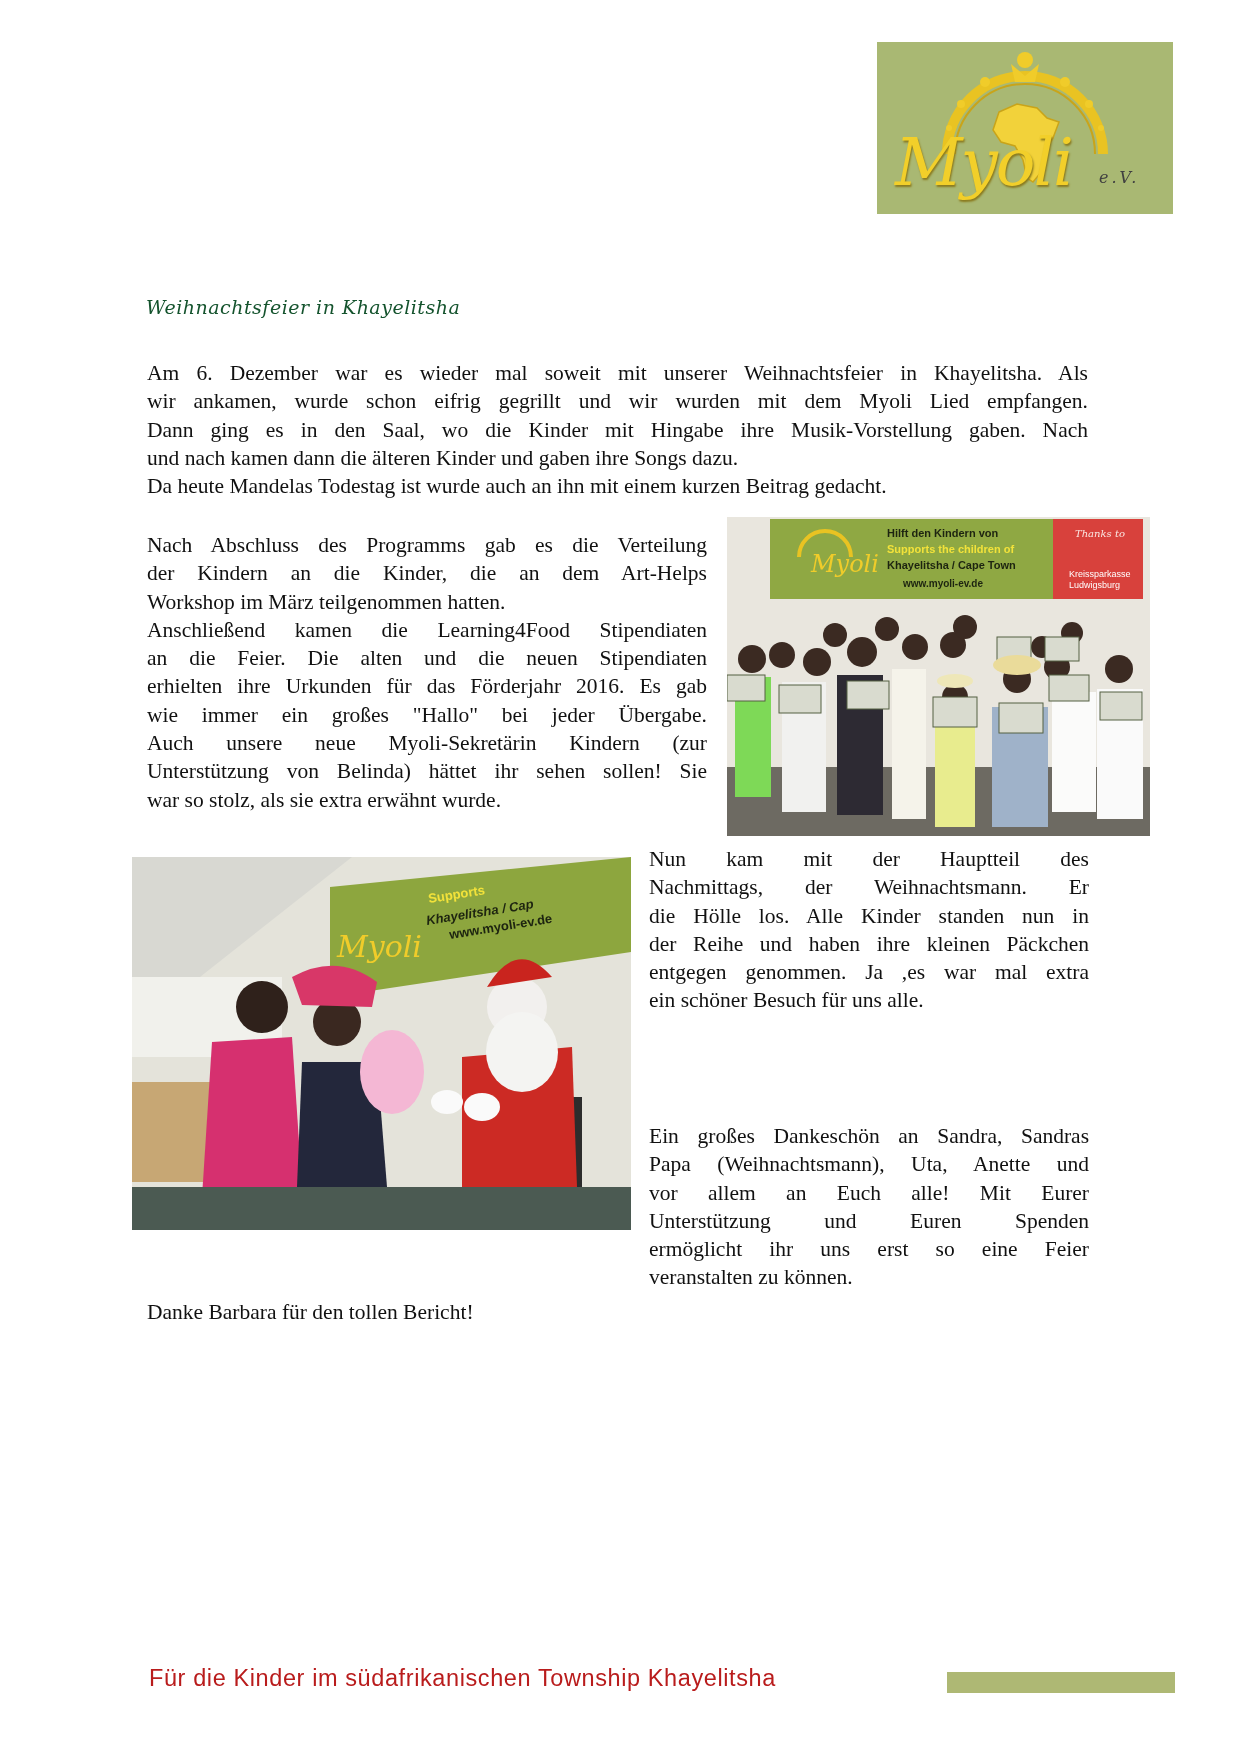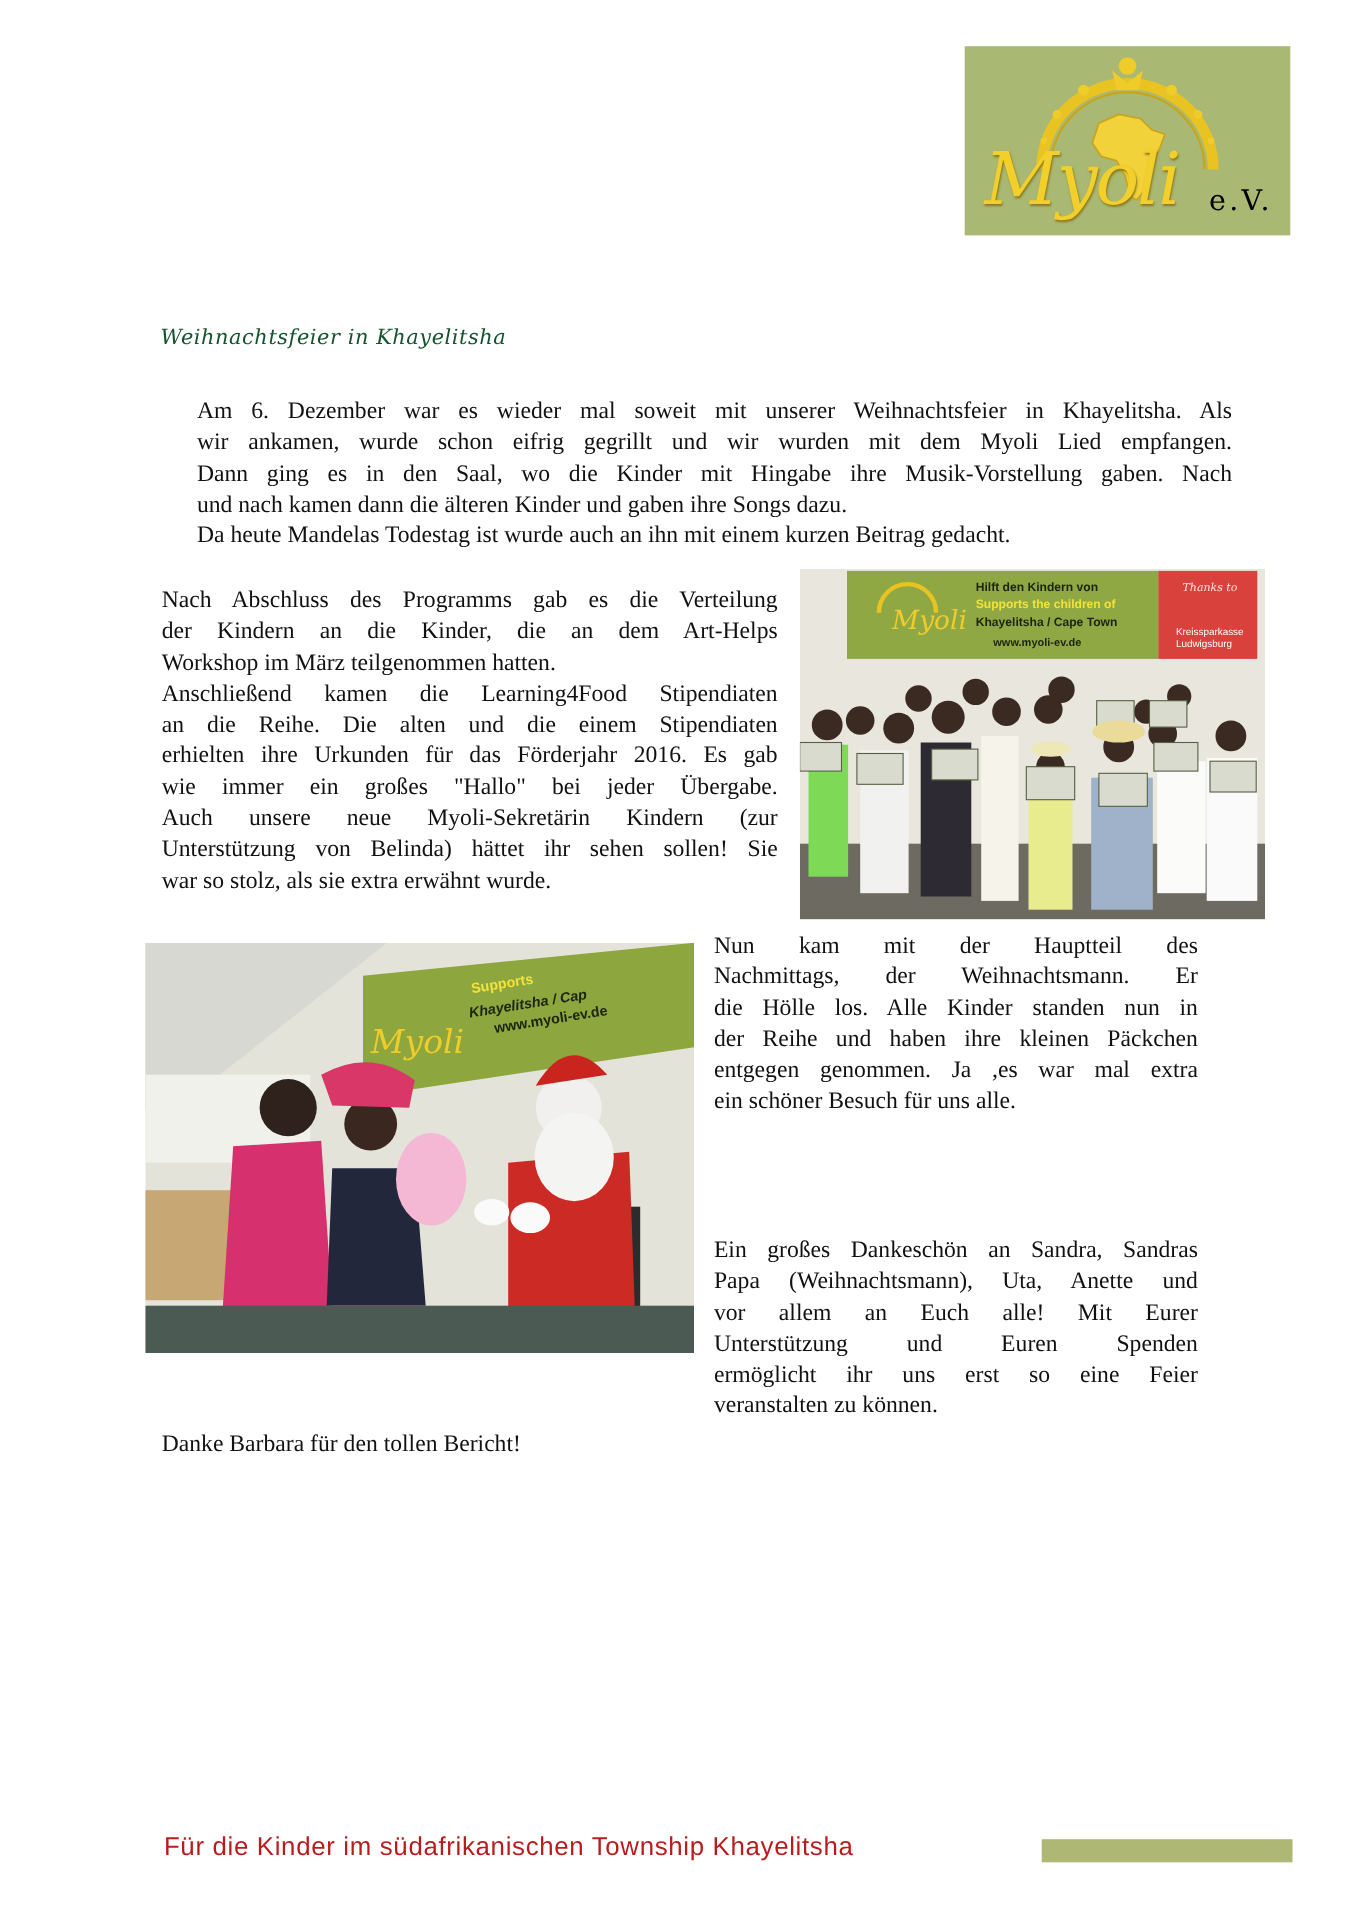--- a/index.html
+++ b/index.html
@@ -2,30 +2,30 @@
 <html><head>
   <meta charset="utf-8">
   <style>
     html, body { margin: 0; padding: 0; background: #ffffff; }
     body { width: 1240px; height: 1754px; position: relative; overflow: hidden; font-family: "Liberation Serif", serif; color: #111; }
 
     
     .logo { position: absolute; left: 877px; top: 42px; width: 296px; height: 172px; background: #a9b873; overflow: hidden; }
     .logo svg { position: absolute; left: 0; top: 0; width: 296px; height: 172px; }
     .logo-word { position: absolute; left: 18px; top: 88px; font-family: "DejaVu Serif", serif; font-style: italic; font-size: 66px; color: #f2cf2a; letter-spacing: -2px; text-shadow: 1px 2px 2px #8a7a1e; line-height: 1; }
-    .logo-ev { position: absolute; left: 222px; top: 128px; font-family: "DejaVu Serif", serif; font-size: 26px; color: #000000; letter-spacing: 3px; line-height: 1; }
+    .logo-ev { position: absolute; left: 222px; top: 128px; font-family: "DejaVu Serif", serif; font-style: italic; font-size: 16px; color: #404040; letter-spacing: 3px; line-height: 1; }
 
     
     .heading { position: absolute; left: 146px; top: 298px; font-family: "DejaVu Serif", serif; font-style: italic; font-size: 19px; color: #14532d; letter-spacing: 0.5px; line-height: 1; }
 
     
     .p { position: absolute; font-size: 21.5px; line-height: 28.3px; text-align: justify; }
     .p .line { display: block; white-space: nowrap; }
     .p .j { text-align: justify; text-align-last: justify; white-space: normal; }
-    .intro { left: 147px; top: 359px; width: 941px; margin-left: 32px; }
+    .intro { left: 147px; top: 359px; width: 941px; }
     .left-col { left: 147px; top: 531px; width: 560px; }
     .right-col-1 { left: 649px; top: 845px; width: 440px; }
     .right-col-2 { left: 649px; top: 1122px; width: 440px; }
     .thanks { left: 147px; top: 1282px; width: 600px; margin-top: 16px; }
 
     
     .photo { position: absolute; overflow: hidden; }
     .photo svg { display: block; width: 100%; height: 100%; }
     .photo-1 { left: 727px; top: 517px; width: 423px; height: 319px; }
     .photo-2 { left: 132px; top: 857px; width: 499px; height: 373px; }
@@ -68,21 +68,21 @@
   <span class="line j">Dann ging es in den Saal, wo die Kinder mit Hingabe ihre Musik-Vorstellung gaben. Nach</span>
   <span class="line">und nach kamen dann die älteren Kinder und gaben ihre Songs dazu.</span>
   <span class="line">Da heute Mandelas Todestag ist wurde auch an ihn mit einem kurzen Beitrag gedacht.</span>
 </div>
 
 <div class="p left-col">
   <span class="line j">Nach Abschluss des Programms gab es die Verteilung</span>
   <span class="line j">der Kindern an die Kinder, die an dem Art-Helps</span>
   <span class="line">Workshop im März teilgenommen hatten.</span>
   <span class="line j">Anschließend kamen die Learning4Food Stipendiaten</span>
-  <span class="line j">an die Reihe. Die alten und die einem Stipendiaten</span>
+  <span class="line j">an die Feier. Die alten und die neuen Stipendiaten</span>
   <span class="line j">erhielten ihre Urkunden für das Förderjahr 2016. Es gab</span>
   <span class="line j">wie immer ein großes "Hallo" bei jeder Übergabe.</span>
   <span class="line j">Auch unsere neue Myoli-Sekretärin Kindern (zur</span>
   <span class="line j">Unterstützung von Belinda) hättet ihr sehen sollen! Sie</span>
   <span class="line">war so stolz, als sie extra erwähnt wurde.</span>
 </div>
 
 <div class="photo photo-1">
   <svg viewBox="0 0 423 319" preserveAspectRatio="none">
     <rect width="423" height="319" fill="#e9e6de"></rect>

